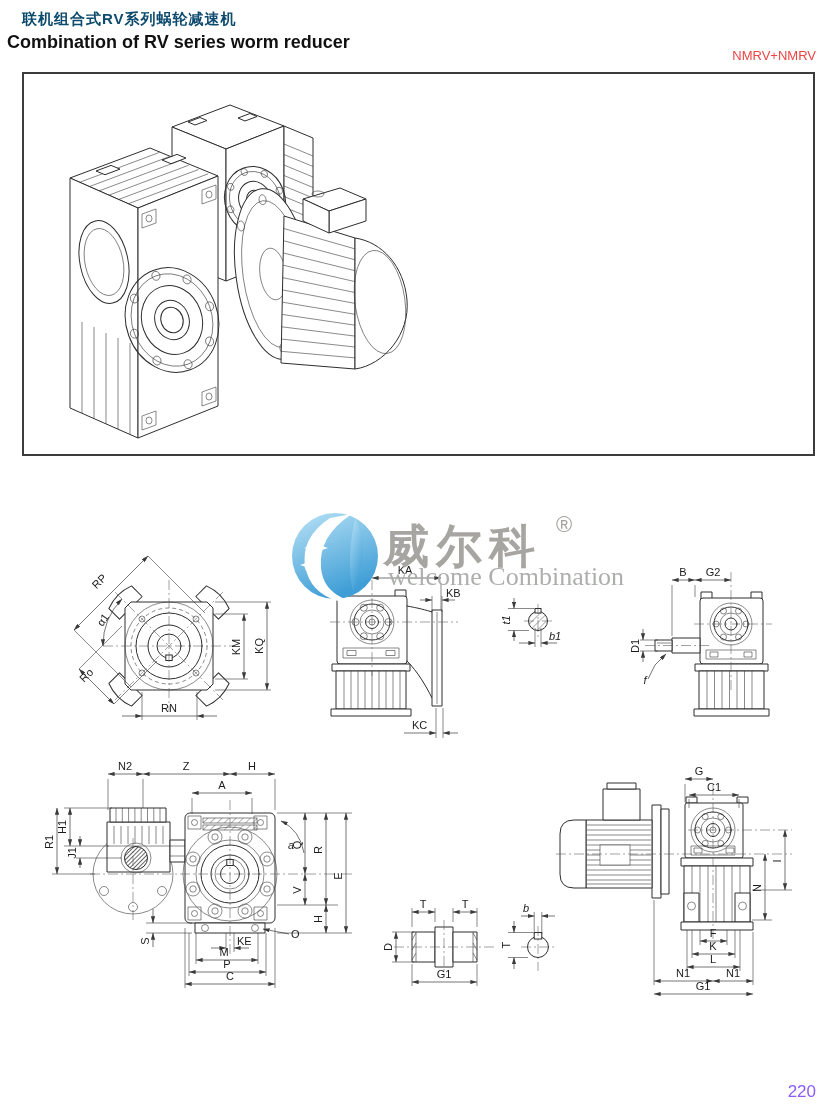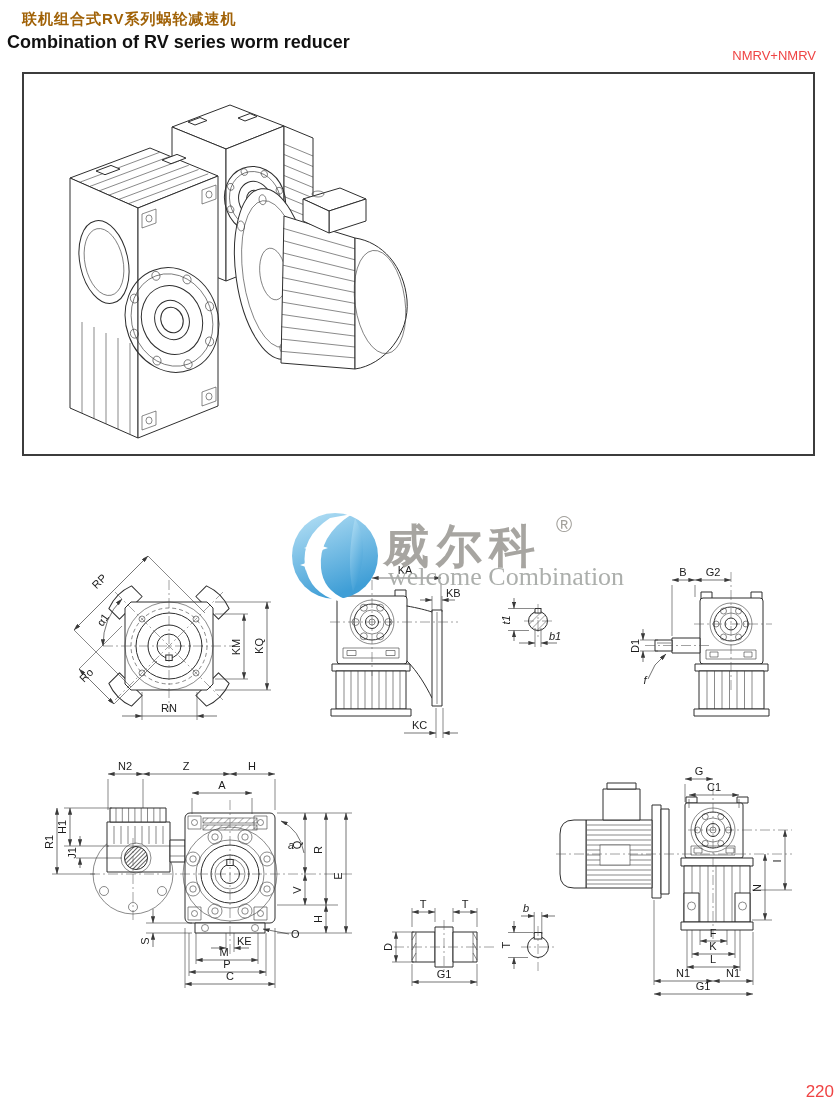--- a/index.html
+++ b/index.html
@@ -1,21 +1,21 @@
 <!DOCTYPE html>
 <html><head>
 <meta charset="utf-8">
 <style>
   html,body{margin:0;padding:0;background:#fff;width:840px;height:1120px;position:relative;font-family:"Liberation Sans",sans-serif;}
   .abs{position:absolute;}
-  #titleZh{left:22px;top:10px;font-size:15px;font-weight:bold;color:#a16207;letter-spacing:1px;}
+  #titleZh{left:22px;top:10px;font-size:15px;font-weight:bold;color:#0c4a6e;letter-spacing:1px;}
   #titleEn{left:7px;top:32px;font-size:18px;font-weight:bold;color:#111;}
   #model{right:24px;top:48px;font-size:13px;color:#ef4444;}
   #mainbox{left:22px;top:72px;width:789px;height:380px;border:2px solid #3c3c3c;background:#fff;}
-  #pageno{right:6px;top:1082px;font-size:17px;color:#ef4444;}
+  #pageno{right:24px;top:1082px;font-size:17px;color:#8b5cf6;}
   svg{position:absolute;overflow:visible;}
   .ln{fill:none;stroke:#2e2e2e;stroke-width:1;stroke-linejoin:round;stroke-linecap:round;}
   .tn{fill:none;stroke:#3a3a3a;stroke-width:.6;stroke-linejoin:round;}
   .fw{fill:#fff;stroke:#2e2e2e;stroke-width:1;stroke-linejoin:round;}
   .fwt{fill:#fff;stroke:#3a3a3a;stroke-width:.6;stroke-linejoin:round;}
   .dim{fill:none;stroke:#3a3a3a;stroke-width:.7;}
   .cl{fill:none;stroke:#555;stroke-width:.55;stroke-dasharray:10 3 2 3;}
   .lbl{font:11px "Liberation Sans",sans-serif;fill:#1c1c1c;}
   .lbli{font:italic 11px "Liberation Sans",sans-serif;fill:#1c1c1c;}
   #wmzh{left:383px;top:516px;font-size:46px;font-weight:bold;color:#a3a19c;letter-spacing:7px;opacity:.95;}

